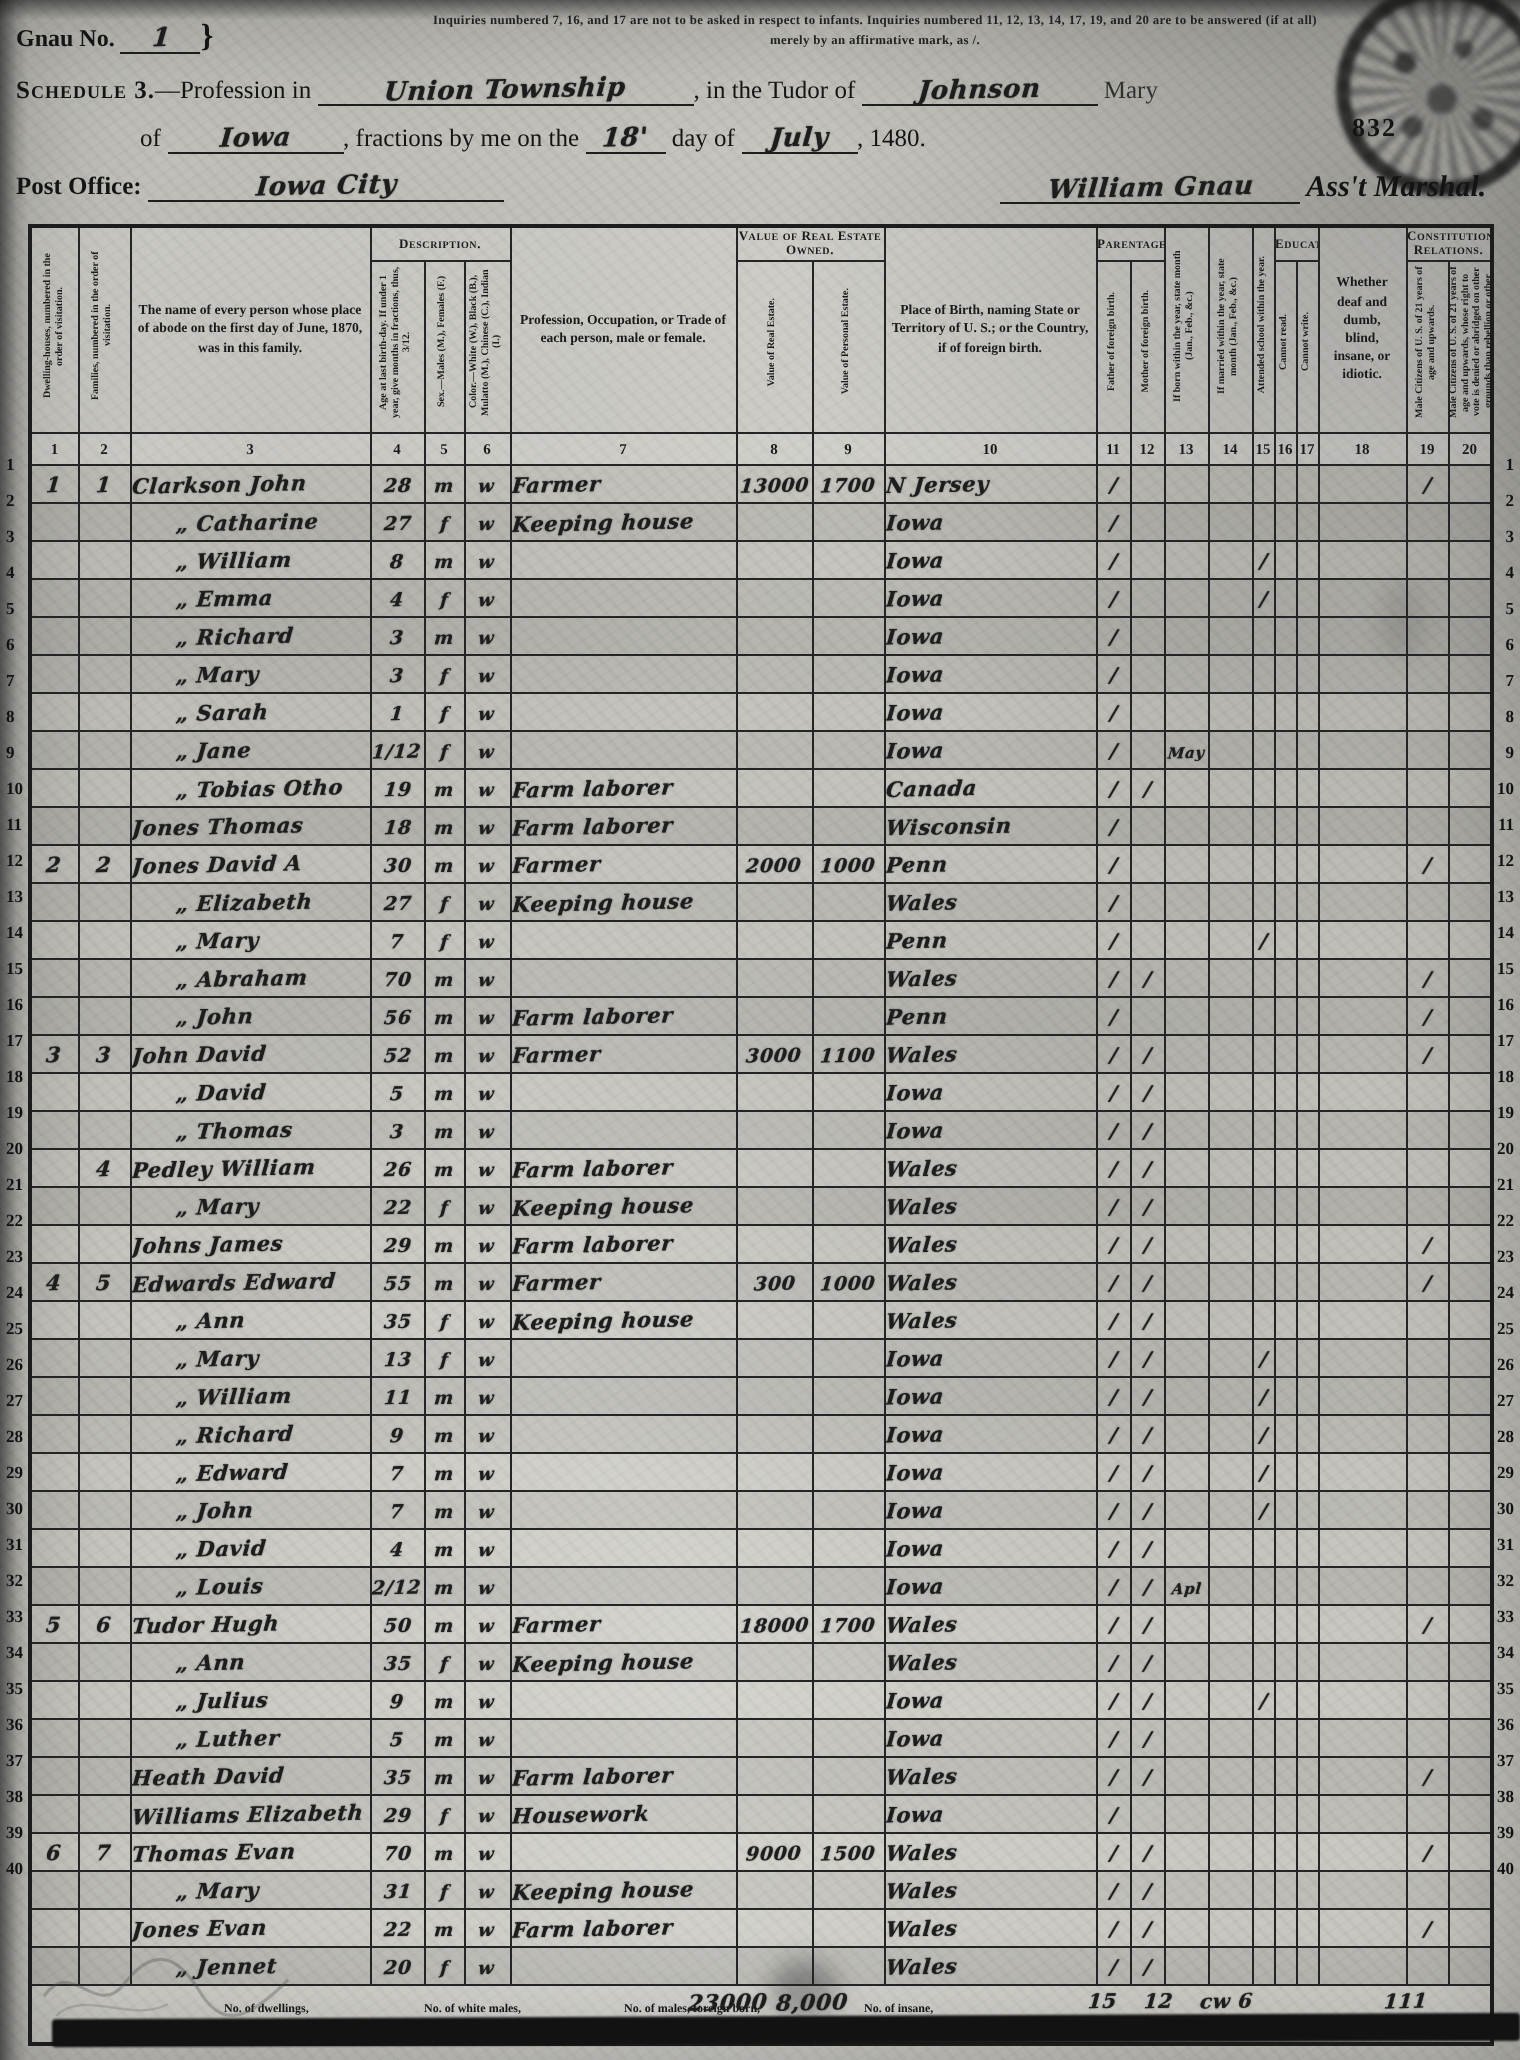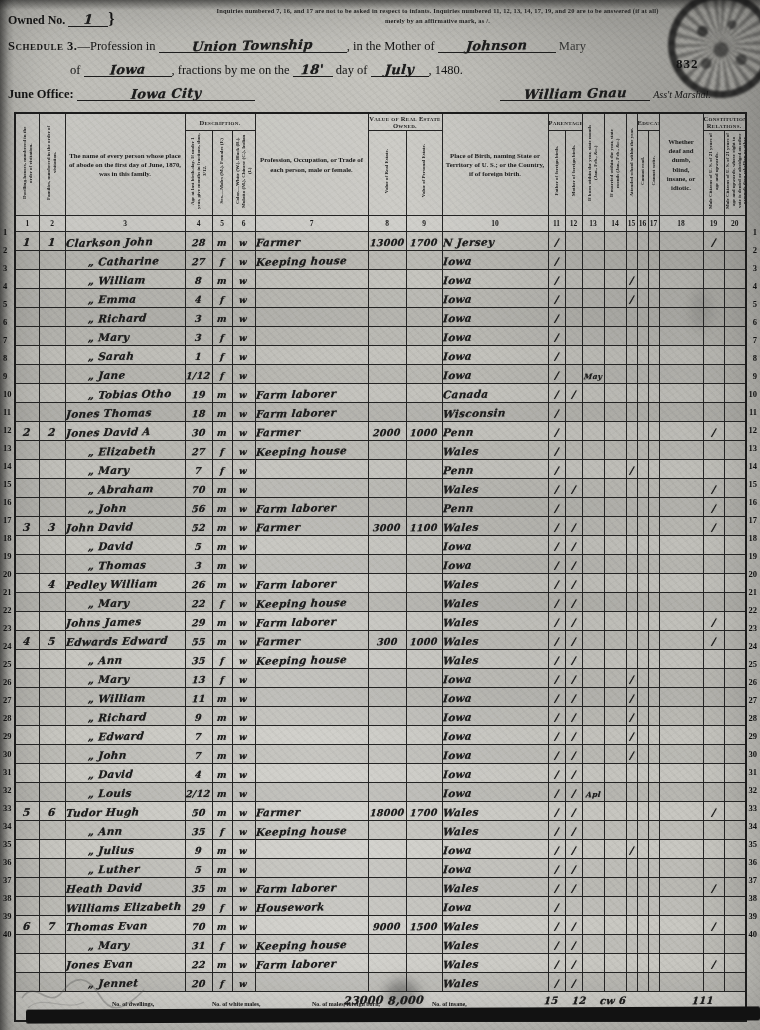--- a/index.html
+++ b/index.html
@@ -33,21 +33,21 @@
     vertical-align:baseline;height:14px;}.w90{width:88px}.w60{width:58px}.w42{width:40px}
   .w120{width:118px}.w190{width:188px}.w150{width:150px}.w180{width:178px}
   .sched1{position:absolute;left:8px;top:38px;font-size:12.5px;}
   .sched2{position:absolute;left:70px;top:62px;font-size:12.5px;}
   .sched3{position:absolute;left:8px;top:86px;font-size:12.5px;}
   .schedule-word{font-variant:small-caps;font-weight:bold;letter-spacing:.5px;}
   .stamp-no{position:absolute;left:676px;top:56px;font-size:13px;font-weight:bold;
     letter-spacing:1px;filter:blur(.3px);}
   .state-word{opacity:.8}
   .marshal{position:absolute;left:500px;top:86px;font-size:12.5px;}
-  .marshal-title{font-size:10px;font-weight:normal;font-style:italic;}
+  .marshal-title{font-size:15px;font-weight:bold;font-style:italic;}
 
   
   .hw{font-family:"DejaVu Serif",serif;font-style:italic;font-weight:600;
     color:#1d1d1d;display:inline-block;transform:rotate(-1.2deg) skewX(-6deg);
     text-shadow:0 0 .7px rgba(20,20,20,.8);letter-spacing:.3px;}
   .hdr-hw{font-size:13px;}
 
   
   .stamp{position:absolute;right:-14px;top:-8px;width:92px;height:92px;border-radius:50%;
     border:7px solid rgba(22,22,22,.8);filter:blur(1.2px);
@@ -111,46 +111,46 @@
   <div class="edge-left"></div>
   <div class="edge-top"></div>
   <div class="smudge" style="left:385px;top:980px;width:34px;height:30px;"></div>
   <div class="smudge" style="left:690px;top:290px;width:22px;height:40px;opacity:.35;"></div>
   <div class="smudge" style="left:84px;top:630px;width:26px;height:22px;opacity:.25;"></div>
 
   <div class="stamp"></div>
   <div class="stamp-no print">832</div>
 
   <div class="pageno-line">
-    <span class="print bold">Owned No.</span>
+    <span class="print bold">Gnau No.</span>
     <span class="blank w42"><span class="hw hdr-hw">1</span></span><span class="print brace">}</span>
   </div>
 
   <div class="instructions">
     <div>Inquiries numbered 7, 16, and 17 are not to be asked in respect to infants. Inquiries numbered 11, 12, 13, 14, 17, 19, and 20 are to be answered (if at all)</div>
     <div>merely by an affirmative mark, as /.</div>
   </div>
 
   <div class="sched1">
     <span class="print schedule-word">Schedule 3.</span><span class="print">—Profession in</span>
-    <span class="blank w190"><span class="hw hdr-hw">Union Township</span></span><span class="print">, in the Mother of</span>
+    <span class="blank w190"><span class="hw hdr-hw">Union Township</span></span><span class="print">, in the Tudor of</span>
     <span class="blank w120"><span class="hw hdr-hw">Johnson</span></span>
     <span class="print state-word">Mary</span>
   </div>
 
   <div class="sched2">
     <span class="print">of</span>
     <span class="blank w90"><span class="hw hdr-hw">Iowa</span></span><span class="print">, fractions by me on the</span>
     <span class="blank w42"><span class="hw hdr-hw">18'</span></span>
     <span class="print">day of</span>
     <span class="blank w60"><span class="hw hdr-hw">July</span></span><span class="print">, 1480.</span>
   </div>
 
   <div class="sched3">
-    <span class="print bold">June Office:</span>
+    <span class="print bold">Post Office:</span>
     <span class="blank w180"><span class="hw hdr-hw">Iowa City</span></span>
   </div>
   <div class="marshal">
     <span class="blank w150"><span class="hw hdr-hw">William Gnau</span></span>
     <span class="print marshal-title">Ass't Marshal.</span>
   </div>
 
   <table class="sheet">
     <colgroup>
       <col style="width:24px">

